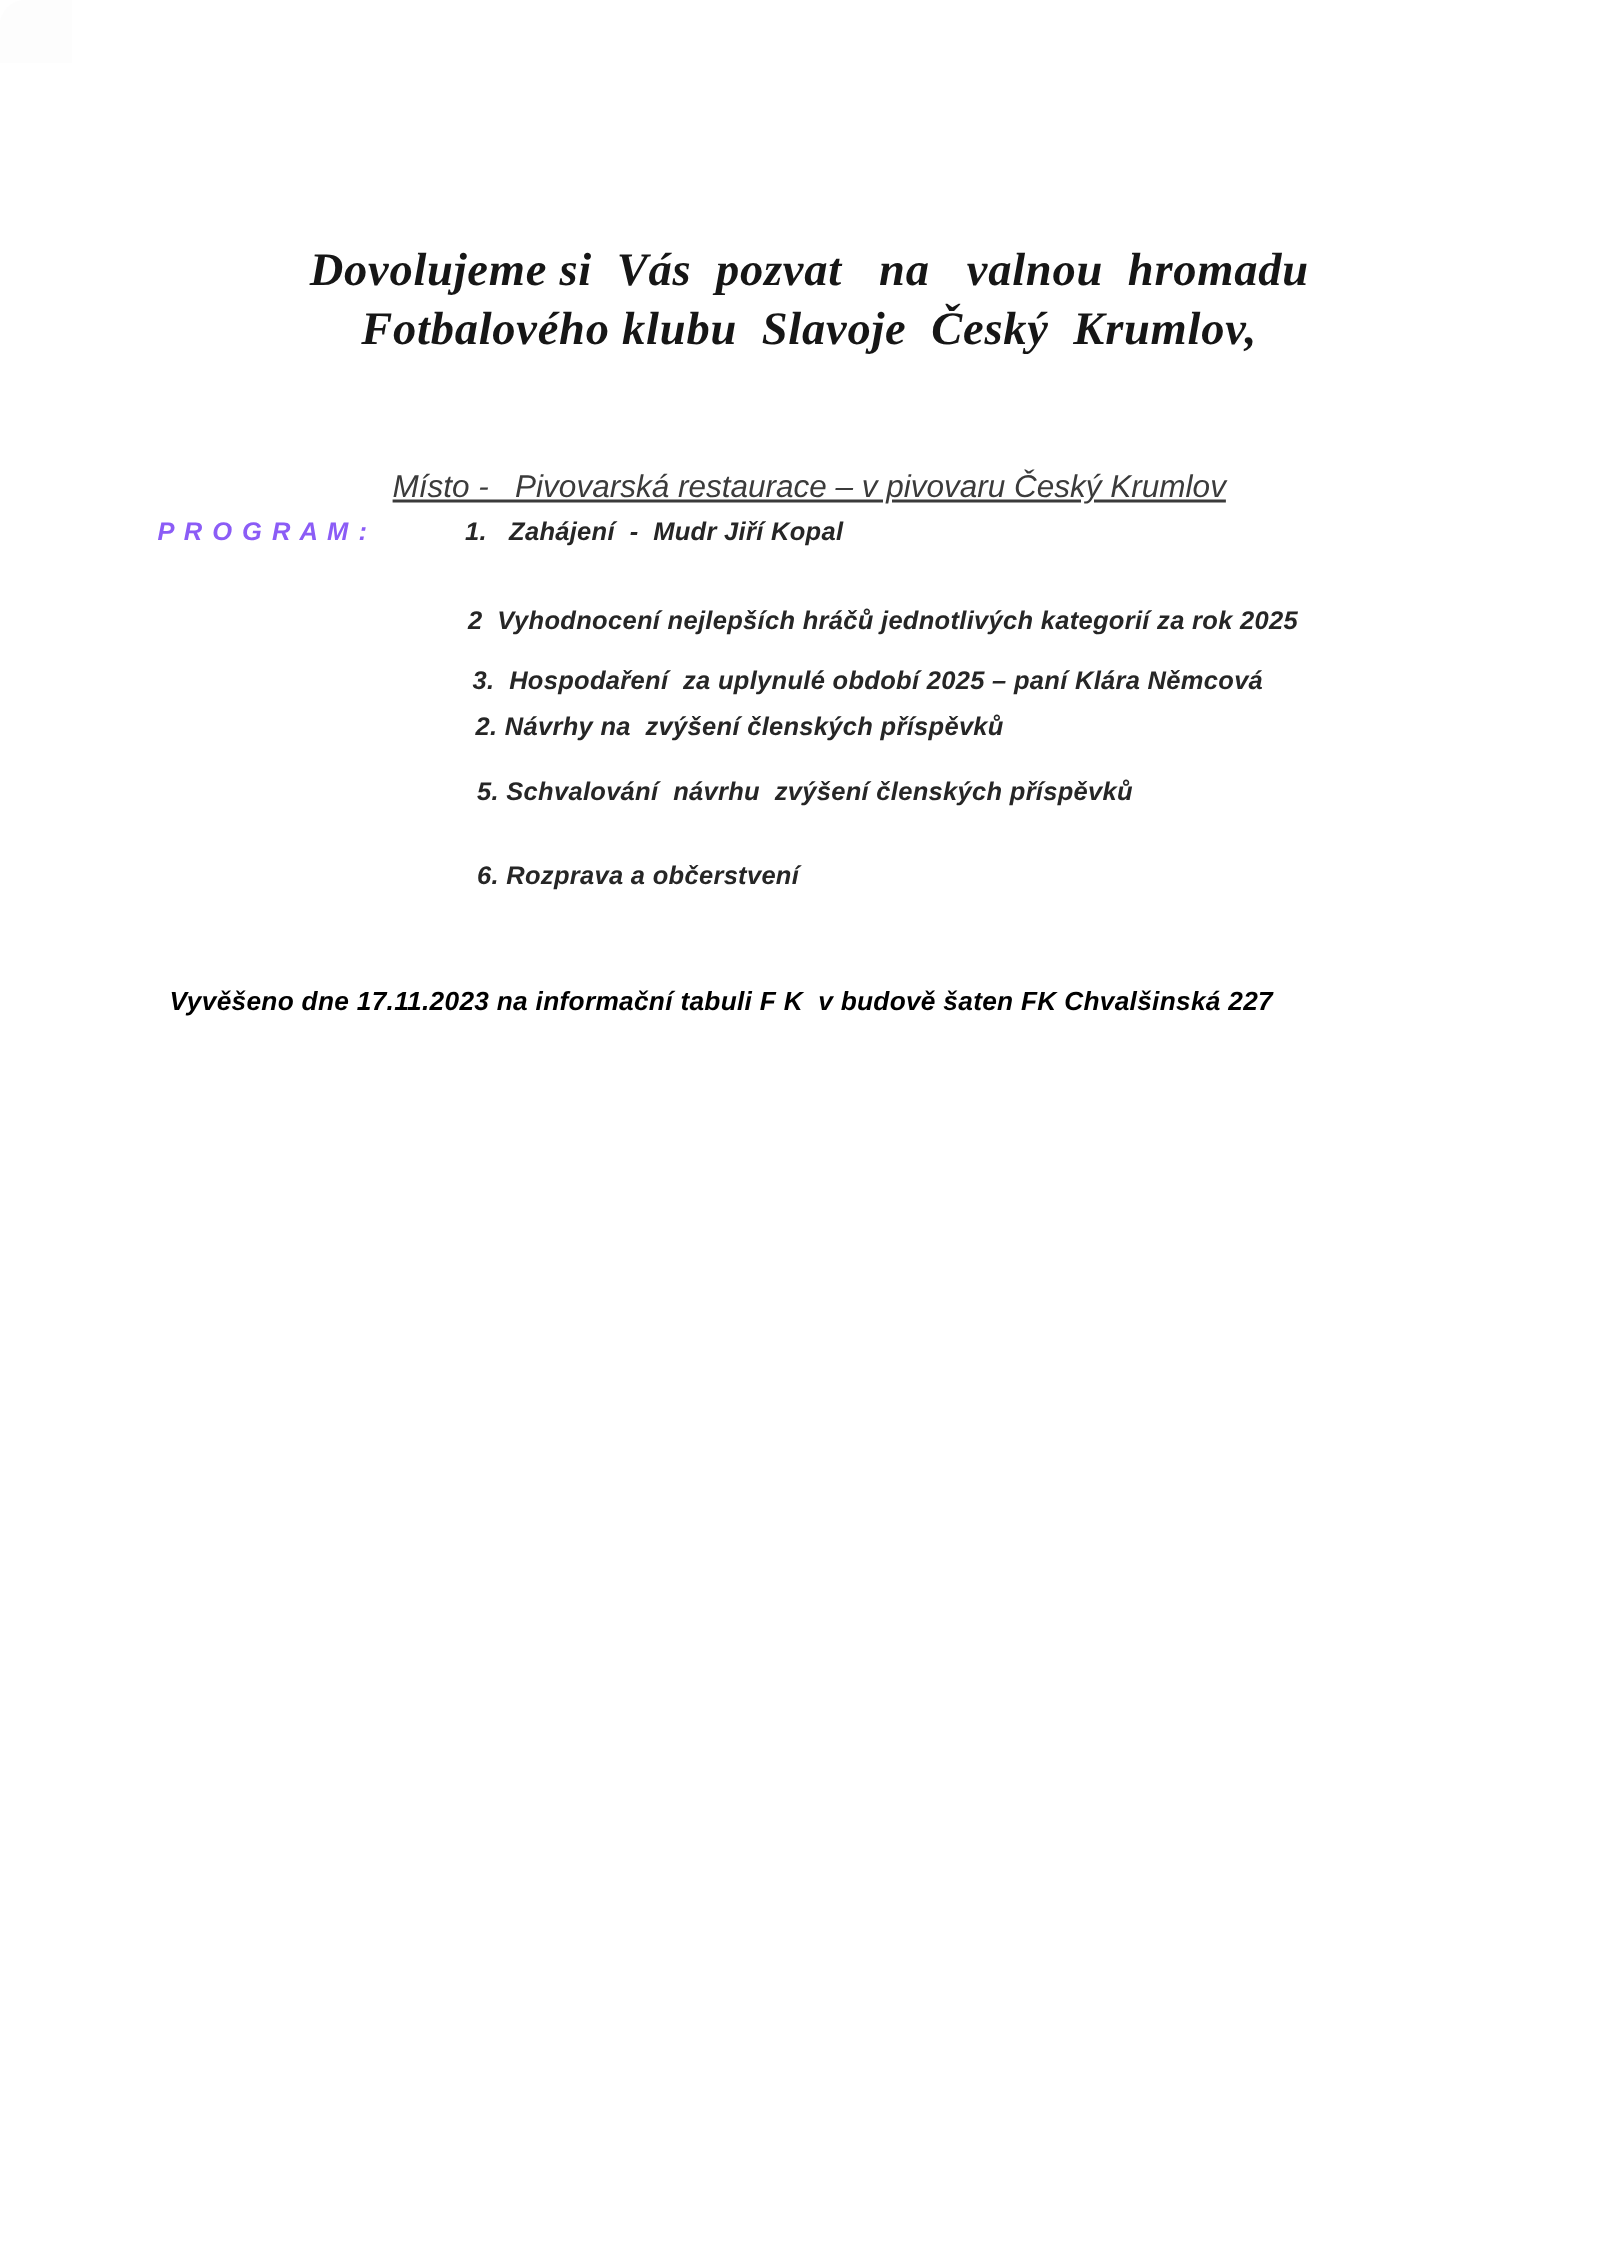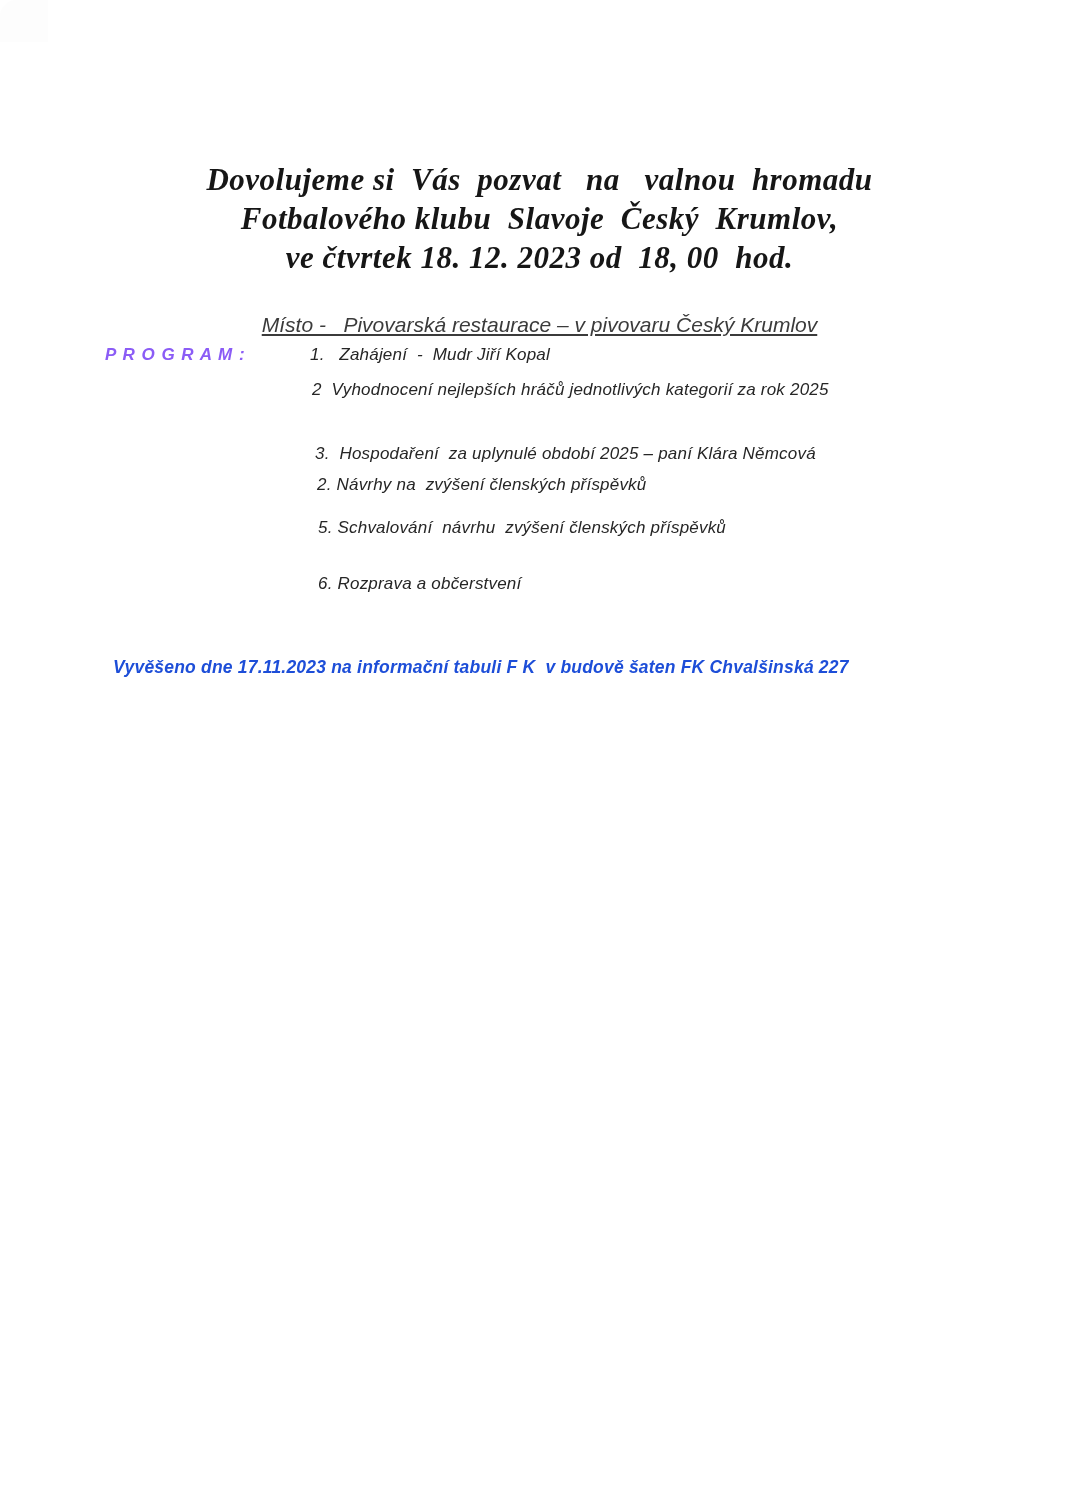--- a/index.html
+++ b/index.html
@@ -61,55 +61,54 @@
     left: 105px; top: 345px;
     font-weight: bold;
     font-style: italic;
     font-size: 17px;
     color: #8b5cf6;
     letter-spacing: 1px;
   }
 
   .program-item {
     position: absolute;
-    font-weight: normal;
+    font-weight: bold;
     font-style: italic;
     font-size: 17px;
     color: #262626;
     letter-spacing: 0.2px;
   }
   .pi1 { left: 310px; top: 345px; }
-  .pi2 { left: 312px; top: 380px; text-align: right; }
+  .pi2 { left: 312px; top: 404px; text-align: right; }
   .pi3 { left: 315px; top: 430px; margin-top: 14px; }
   .pi4 { left: 317px; top: 475px; }
   .pi5 { left: 318px; top: 518px; }
   .pi6 { left: 318px; top: 574px; }
 
   .footer-note {
     position: absolute;
     left: 113px; top: 657px;
     font-weight: bold;
     font-style: italic;
     font-size: 17.5px;
-    color: #1d4ed8;
+    color: #000000;
     letter-spacing: 0.2px;
   }
 </style>
 </head>
 <body>
 
 <div class="page">
   <div class="scan-layer">
 
     <div class="corner-artifact"></div>
 
     <div class="title-block">
       <div class="pre">Dovolujeme si  Vás  pozvat   na   valnou  hromadu</div>
       <div class="pre">Fotbalového klubu  Slavoje  Český  Krumlov,</div>
-      <div class="pre">ve čtvrtek 18. 12. 2023 od  18, 00  hod.</div>
     </div>
 
     <div class="venue-line pre">Místo -   Pivovarská restaurace – v pivovaru Český Krumlov</div>
 
     <div class="program-label pre">P R O G R A M :</div>
 
     <div class="program-item pi1 pre">1.   Zahájení  -  Mudr Jiří Kopal</div>
     <div class="program-item pi2 pre">2  Vyhodnocení nejlepších hráčů jednotlivých kategorií za rok 2025</div>
     <div class="program-item pi3 pre">3.  Hospodaření  za uplynulé období 2025 – paní Klára Němcová</div>
     <div class="program-item pi4 pre">2. Návrhy na  zvýšení členských příspěvků</div>

